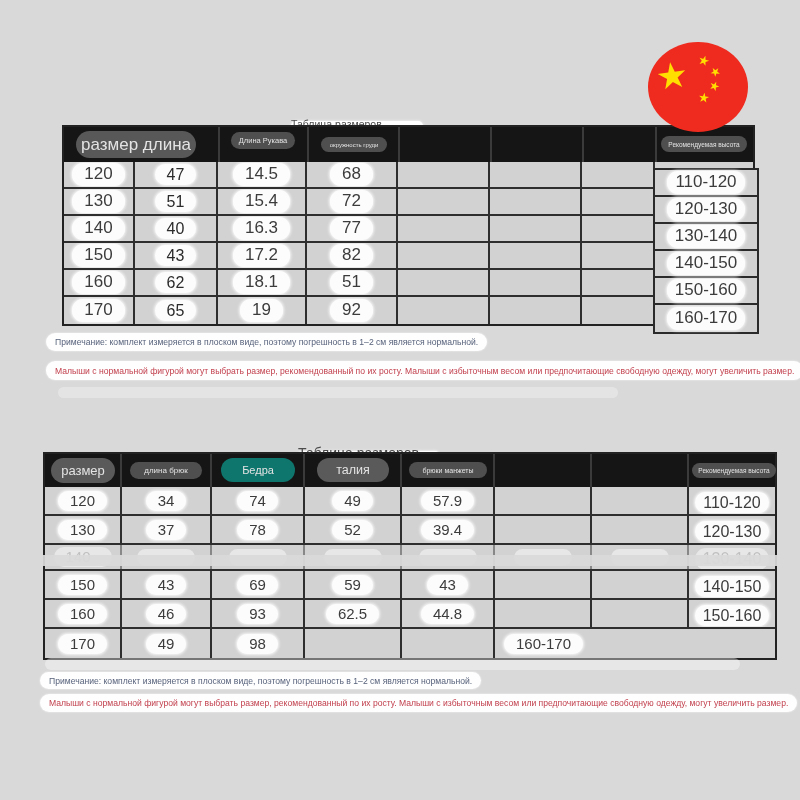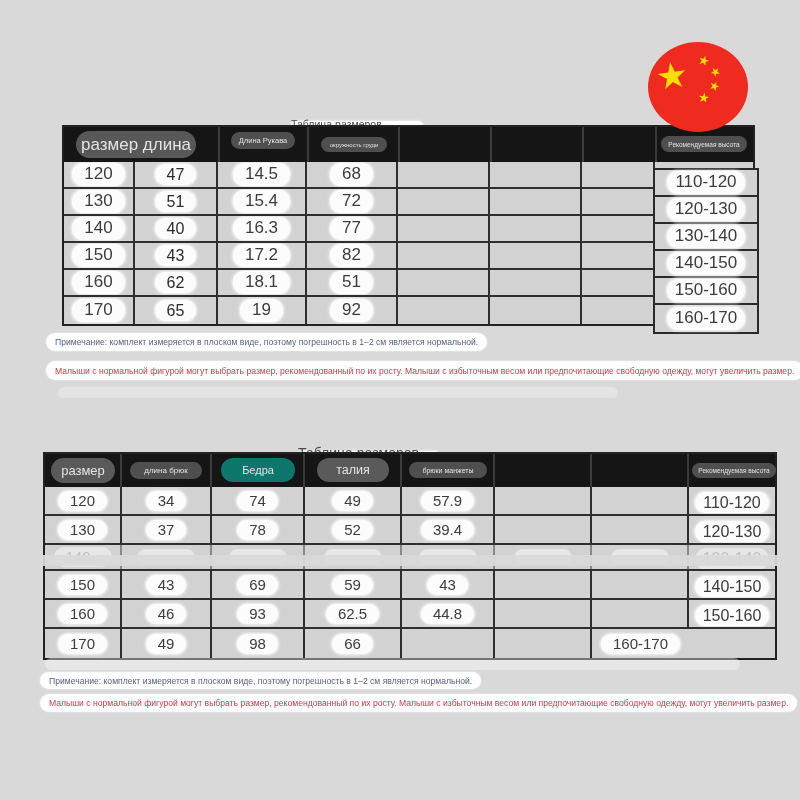--- a/index.html
+++ b/index.html
@@ -365,23 +365,20 @@
         <div class="trow t2">
           <div class="cell">
             <span class="pill">170</span>
           </div>
           <div class="cell">
             <span class="pill">49</span>
           </div>
           <div class="cell">
             <span class="pill">98</span>
           </div>
-          <div class="cell">
-            <span class="pill">66</span>
-          </div>
           <div class="cell"></div>
           <div class="cell"></div>
           <div class="cell">
             <span class="pill">160-170</span>
           </div>
         </div>
       </div>
     <div class="seam-band" style="top:101px;"></div>
   </div>
 

